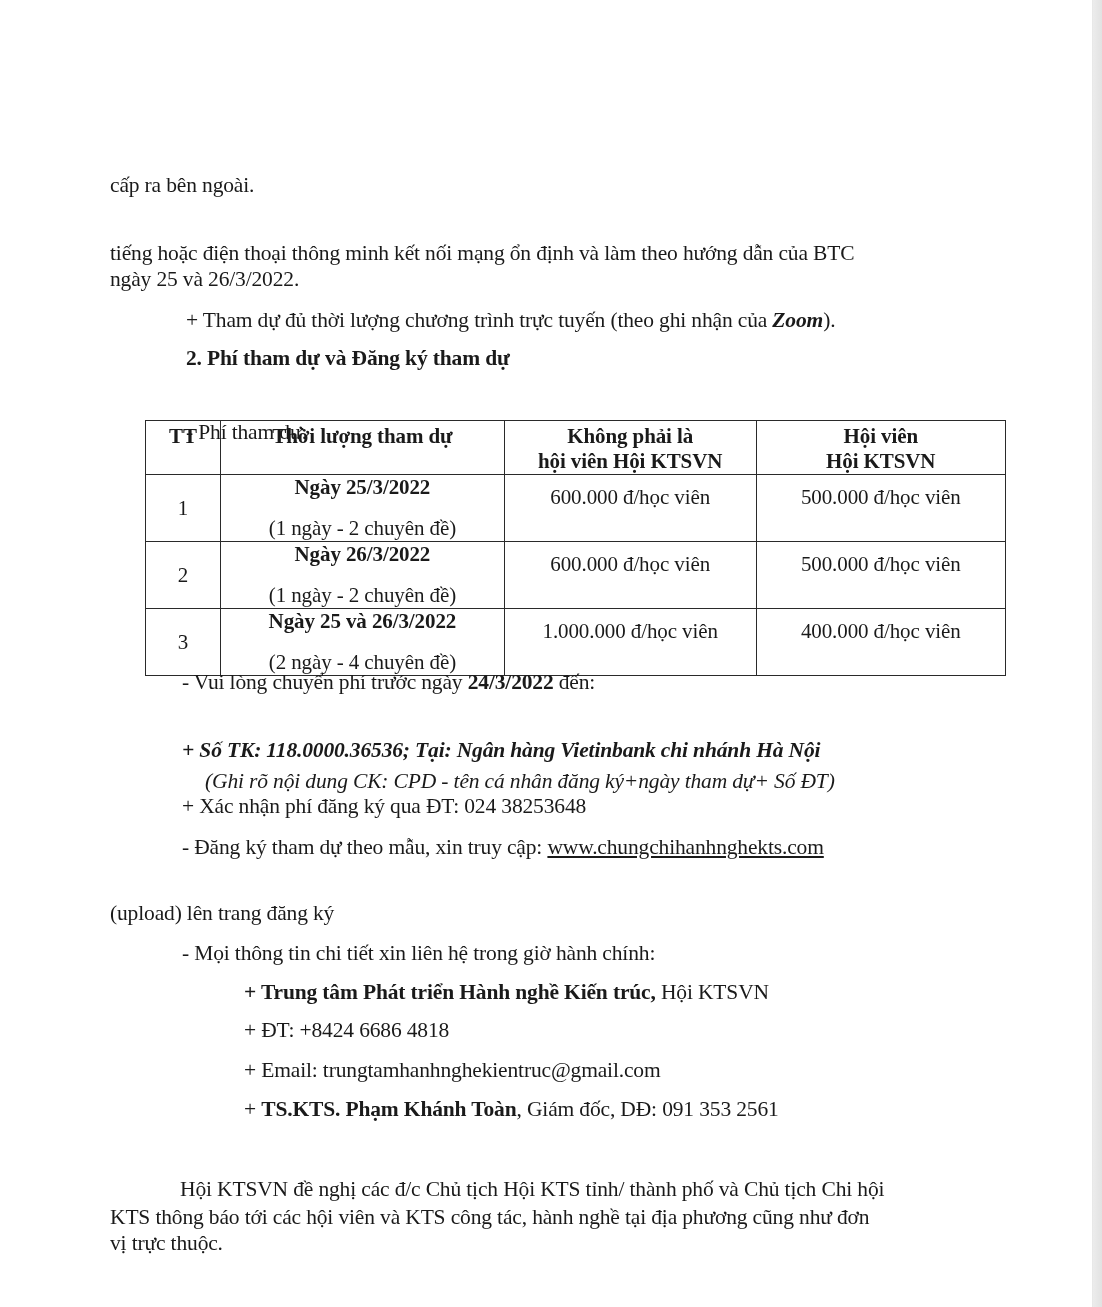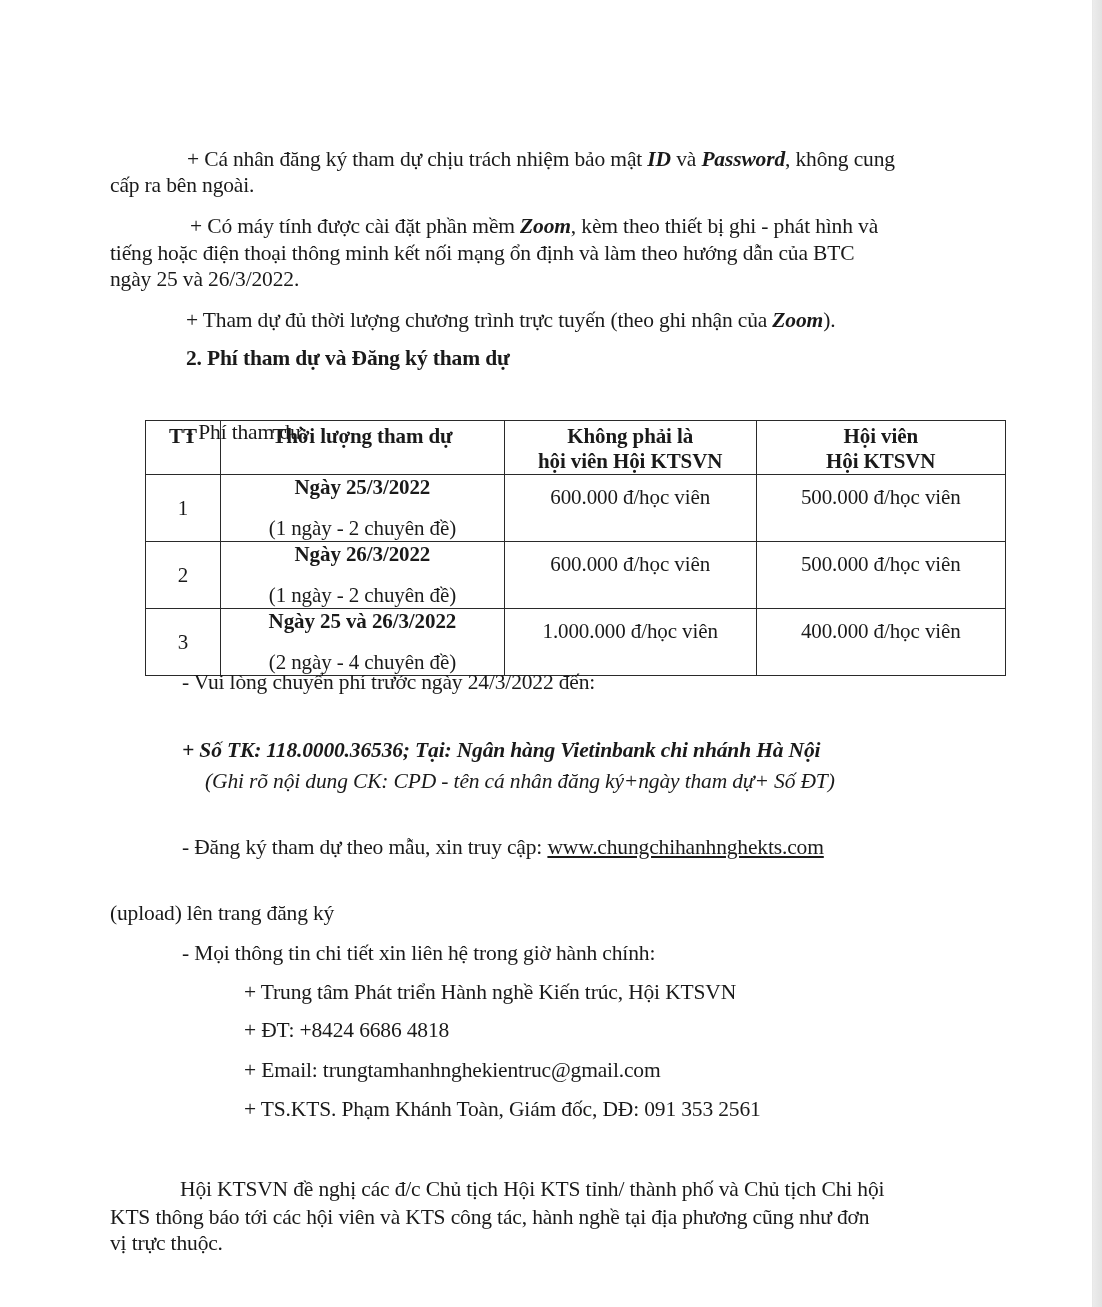--- a/index.html
+++ b/index.html
@@ -12,21 +12,21 @@
   .edge-strip {
     position: absolute; top: 0; right: 0; width: 9px; height: 1307px;
     background: linear-gradient(to right, #ececec, #e2e2e2);
     border-left: 1px solid #e8e8e8;
   }
   .page { position: absolute; left: 0; top: 0; width: 1092px; height: 1307px; }
   .ln {
     position: absolute; font-size: 21.5px; line-height: 26px; white-space: nowrap;
     letter-spacing: -0.15px;
   }
-  b { font-weight: normal; text-align: center; }
+  b { font-weight: bold; text-align: center; }
   .bi { font-weight: bold; font-style: italic; }
   .u { text-decoration: underline; }
 
   table.fees {
     position: absolute; left: 145px; top: 420px; width: 861px;
     border-collapse: collapse; font-size: 21px; line-height: 25px;
     letter-spacing: -0.1px;
   }
   table.fees th, table.fees td {
     border: 1.5px solid #2a2a2a; text-align: center; vertical-align: middle;
@@ -37,28 +37,22 @@
   table.fees td.price { vertical-align: top; padding-top: 10px; }
   .c1 { width: 67px; } .c2 { width: 280px; } .c3 { width: 247px; } .c4 { width: 245px; margin-top: 24px; }
   .dur-date { font-weight: bold; display: block; }
   .dur-desc { display: block; margin-top: 16px; }
 </style>
 </head>
 <body>
 
 <div class="page">
 
-  <div class="ln" style="left:187px; top:146px;">
-    <span>+ Cá nhân đăng ký tham dự chịu trách nhiệm bảo mật </span><span class="bi">ID</span><span> và </span><span class="bi">Password</span><span>, không cung</span>
-  </div>
   <div class="ln" style="left:110px; top:172px;">cấp ra bên ngoài.</div>
 
-  <div class="ln" style="left:190px; top:213px;">
-    <span>+ Có máy tính được cài đặt phần mềm </span><span class="bi">Zoom</span><span>, kèm theo thiết bị ghi - phát hình và</span>
-  </div>
   <div class="ln" style="left:110px; top:240px;">tiếng hoặc điện thoại thông minh kết nối mạng ổn định và làm theo hướng dẫn của BTC</div>
   <div class="ln" style="left:110px; top:266px;">ngày 25 và 26/3/2022.</div>
 
   <div class="ln" style="left:186px; top:307px;">
     <span>+ Tham dự đủ thời lượng chương trình trực tuyến (theo ghi nhận của </span><span class="bi">Zoom</span><span>).</span>
   </div>
 
   <div class="ln" style="left:186px; top:345px; font-weight:bold;">2. Phí tham dự và Đăng ký tham dự</div>
   <div class="ln" style="left:186px; top:391px;margin-top:28px;">- Phí tham dự:</div>
 
@@ -106,20 +100,21 @@
         <td class="price">400.000 đ/học viên</td>
       </tr>
     </tbody>
   </table>
 
   <div class="ln" style="left:182px; top:669px;">
     <span>- Vui lòng chuyển phí trước ngày </span><b>24/3/2022</b><span> đến:</span>
   </div>
   <div class="ln bi" style="left:182px; top:737px;">+ Số TK: 118.0000.36536; Tại: Ngân hàng Vietinbank chi nhánh Hà Nội</div>
   <div class="ln" style="left:205px; top:768px; font-style:italic;">(Ghi rõ nội dung CK: CPD - tên cá nhân đăng ký+ngày tham dự+ Số ĐT)</div>
+  <div class="ln" style="left:182px; top:793px;">+ Xác nhận phí đăng ký qua ĐT: 024 38253648</div>
 
   <div class="ln" style="left:182px; top:834px;">
     <span>- Đăng ký tham dự theo mẫu, xin truy cập: </span><span class="u">www.chungchihanhnghekts.com</span>
   </div>
   <div class="ln" style="left:110px; top:900px;">(upload) lên trang đăng ký</div>
   <div class="ln" style="left:182px; top:940px;">- Mọi thông tin chi tiết xin liên hệ trong giờ hành chính:</div>
 
   <div class="ln" style="left:244px; top:979px;">
     <b>+ Trung tâm Phát triển Hành nghề Kiến trúc,</b><span> Hội KTSVN</span>
   </div>

